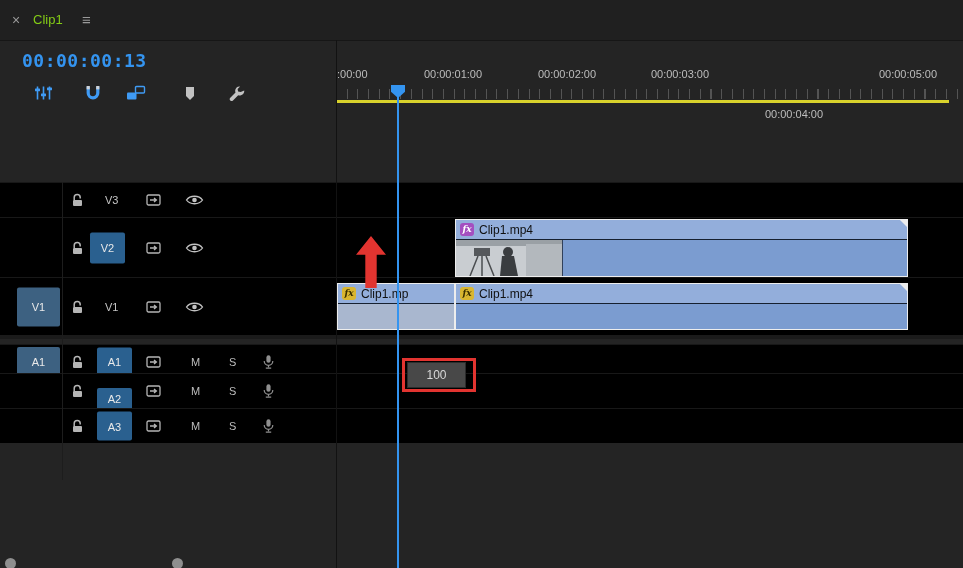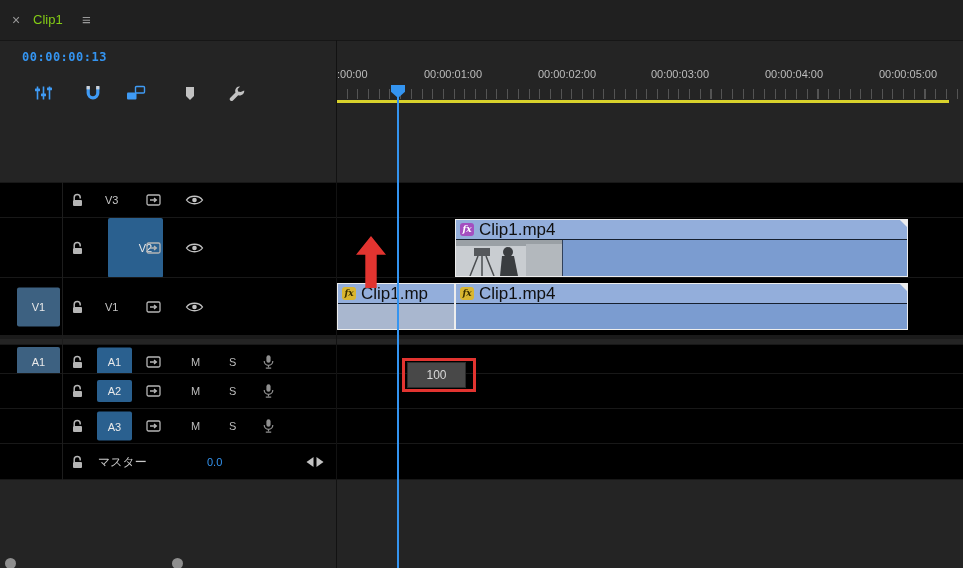--- a/index.html
+++ b/index.html
@@ -8,21 +8,21 @@
 
   
   .tabbar{position:absolute;left:0;top:0;width:963px;height:40px;background:#202020;
           border-bottom:1px solid #161616;}
   .tab-close{position:absolute;left:12px;top:12px;font-size:14px;color:#9a9a9a;cursor:default;}
   .tab-title{position:absolute;left:33px;top:12px;font-size:13px;color:#84cc16;}
   .tab-menu{position:absolute;left:82px;top:11px;font-size:15px;color:#9a9a9a;}
 
   
   .timecode{position:absolute;left:22px;top:50px;font-family:"DejaVu Sans Mono",monospace;
-            font-size:12px;font-weight:700;color:#3494f0;letter-spacing:.5px;}
+            font-size:18px;font-weight:700;color:#3494f0;letter-spacing:.5px;}
   .tbicon{position:absolute;top:84px;width:22px;height:18px;display:flex;align-items:center;justify-content:center;}
 
   .vdivider{position:absolute;left:336px;top:40px;width:1px;height:528px;background:#121212;z-index:7;}
   .patchline{position:absolute;left:62px;top:182px;width:1px;height:298px;background:#1d1d1d;z-index:3;}
 
   
   .rlabel{position:absolute;top:68px;font-size:11px;color:#bdbdbd;white-space:nowrap;}
   .rlabel.centered{transform:translateX(-50%);}
   .ticks{position:absolute;left:336px;right:0;top:89px;height:10px;
          background:repeating-linear-gradient(to right,#545454 0,#545454 1px,transparent 1px,transparent 10.7px);}
@@ -39,21 +39,21 @@
   .mslabel{font-size:11px;color:#bdbdbd;}
   .mastername{font-size:12px;color:#c9c9c9;white-space:nowrap;}
   .masterlevel{font-size:11px;color:#3494f0;}
 
   
   .clip{position:absolute;border:1px solid #ededed;box-sizing:border-box;z-index:4;}
   .cliptitle{position:absolute;left:0;right:0;top:0;height:20px;background:#93aedb;
              border-bottom:1px solid #16202f;display:flex;align-items:center;gap:5px;padding:0 4px;box-sizing:border-box;}
   .clipbody{position:absolute;left:0;right:0;top:20px;bottom:0;background:#7b9cd0;}
   .clipbody.pale{background:#a9b7cf;}
-  .cliplabel{font-size:17px;color:#101010;white-space:nowrap;overflow:hidden;}
+  .cliplabel{font-size:12px;color:#101010;white-space:nowrap;overflow:hidden;}
   .fxbadge{min-width:14px;height:13px;border-radius:3px;display:flex;align-items:center;justify-content:center;
            font-family:"DejaVu Serif",serif;font-style:italic;font-weight:700;font-size:9px;line-height:1;}
   .fx-yellow{background:#d9b630;color:#3a3000;}
   .fx-purple{background:#a44fc0;color:#ffffff;}
   .clipnotch{position:absolute;right:-1px;top:-1px;width:0;height:0;
              border-top:9px solid #ededed;border-left:9px solid transparent;z-index:5;}
   .thumb{position:absolute;left:0;top:20px;width:106px;height:36px;overflow:hidden;border-right:1px solid #30405a;}
 
   
   .ph-line{position:absolute;left:397px;top:85px;width:2px;height:483px;background:#3494f0;z-index:6;}
@@ -119,21 +119,21 @@
     <svg width="17" height="17" viewBox="0 0 17 17">
       <path d="M15.2 5.6 a4.4 4.4 0 0 1 -6 4.6 L4 15.4 a1.9 1.9 0 0 1 -2.7 -2.7 L6.5 7.5 a4.4 4.4 0 0 1 4.6 -6 L8.6 4 l.5 2.6 2.6 .5 z" fill="#c2c2c2"></path>
     </svg>
   </span>
 
   <div>
     <span class="rlabel" style="left:337px;">:00:00</span>
     <span class="rlabel centered" style="left:453px;">00:00:01:00</span>
     <span class="rlabel centered" style="left:567px;">00:00:02:00</span>
     <span class="rlabel centered" style="left:680px;">00:00:03:00</span>
-    <span class="rlabel centered" style="left:794px;">00:00:04:00</span>
+    <span class="rlabel centered" style="left:794px;margin-top:40px;">00:00:04:00</span>
     <span class="rlabel centered" style="left:908px;">00:00:05:00</span>
     <div class="ticks"></div>
   </div>
   <div class="workarea"></div>
 
   <div class="trow" style="top:182px;height:35px;">
     <span class="cell" style="left:71px;">
       <svg width="13" height="14" viewBox="0 0 13 14">
           <path d="M3.2 7 V4.6 a3 3 0 0 1 6 0 V5.6" fill="none" stroke="#b5b5b5" stroke-width="1.5"></path>
           <rect x="2" y="7" width="9" height="6" rx="1" fill="#b5b5b5"></rect>
@@ -154,21 +154,21 @@
     </span>
   </div>
 
   <div class="trow" style="top:217px;height:60px;">
     <span class="cell" style="left:71px;">
       <svg width="13" height="14" viewBox="0 0 13 14">
           <path d="M3.2 7 V4.6 a3 3 0 0 1 6 0 V5.6" fill="none" stroke="#b5b5b5" stroke-width="1.5"></path>
           <rect x="2" y="7" width="9" height="6" rx="1" fill="#b5b5b5"></rect>
         </svg>
     </span>
-    <span class="cell namebox" style="left:108px;height:60px;padding-left:20px;">V2</span>
+    <span class="cell namebox" style="left:90px;height:31px;">V2</span>
     <span class="cell" style="left:146px;">
       <svg width="16" height="13" viewBox="0 0 16 13">
           <rect x="1" y="1.5" width="13" height="10" rx="1.5" fill="none" stroke="#b5b5b5" stroke-width="1.3"></rect>
           <path d="M4 6.5 h6 M8 4.5 l2.4 2 -2.4 2" fill="none" stroke="#b5b5b5" stroke-width="1.3"></path>
         </svg>
     </span>
     <span class="cell" style="left:185px;">
       <svg width="19" height="12" viewBox="0 0 19 12">
           <path d="M1.5 6 C5 1 14 1 17.5 6 C14 11 5 11 1.5 6 Z" fill="none" stroke="#c2c2c2" stroke-width="1.3"></path>
           <circle cx="9.5" cy="6" r="2.3" fill="#c2c2c2"></circle>
@@ -228,21 +228,21 @@
     </span>
   </div>
 
   <div class="trow" style="top:373px;height:35px;">
     <span class="cell" style="left:71px;">
       <svg width="13" height="14" viewBox="0 0 13 14">
           <path d="M3.2 7 V4.6 a3 3 0 0 1 6 0 V5.6" fill="none" stroke="#b5b5b5" stroke-width="1.5"></path>
           <rect x="2" y="7" width="9" height="6" rx="1" fill="#b5b5b5"></rect>
         </svg>
     </span>
-    <span class="cell namebox" style="left:97px;height:22px;">A2</span>
+    <span class="cell namebox" style="left:97px;height:22px;margin-top:8px;">A2</span>
     <span class="cell" style="left:146px;">
       <svg width="16" height="13" viewBox="0 0 16 13">
           <rect x="1" y="1.5" width="13" height="10" rx="1.5" fill="none" stroke="#b5b5b5" stroke-width="1.3"></rect>
           <path d="M4 6.5 h6 M8 4.5 l2.4 2 -2.4 2" fill="none" stroke="#b5b5b5" stroke-width="1.3"></path>
         </svg>
     </span>
     <span class="cell mslabel" style="left:191px;">M</span>
     <span class="cell mslabel" style="left:229px;">S</span>
     <span class="cell" style="left:263px;">
       <svg width="11" height="15" viewBox="0 0 11 15">
@@ -273,36 +273,20 @@
     <span class="cell" style="left:263px;">
       <svg width="11" height="15" viewBox="0 0 11 15">
           <rect x="3.4" y="0.8" width="4.2" height="7.5" rx="2.1" fill="#8f8f8f"></rect>
           <path d="M1.2 6.5 a4.3 4.3 0 0 0 8.6 0" fill="none" stroke="#8f8f8f" stroke-width="1.2"></path>
           <line x1="5.5" y1="11" x2="5.5" y2="13" stroke="#8f8f8f" stroke-width="1.2"></line>
           <line x1="2.8" y1="13.6" x2="8.2" y2="13.6" stroke="#8f8f8f" stroke-width="1.2"></line>
         </svg>
     </span>
   </div>
 
-  <div class="trow trow-master" style="top:443px;height:37px;">
-    <span class="cell" style="left:71px;">
-      <svg width="13" height="14" viewBox="0 0 13 14">
-          <path d="M3.2 7 V4.6 a3 3 0 0 1 6 0 V5.6" fill="none" stroke="#b5b5b5" stroke-width="1.5"></path>
-          <rect x="2" y="7" width="9" height="6" rx="1" fill="#b5b5b5"></rect>
-        </svg>
-    </span>
-    <span class="cell mastername" style="left:98px;">マスター</span>
-    <span class="cell masterlevel" style="left:207px;">0.0</span>
-    <span class="cell" style="left:306px;">
-      <svg width="18" height="10" viewBox="0 0 18 10">
-          <polygon points="7.5,0 7.5,10 0.5,5" fill="#c2c2c2"></polygon>
-          <polygon points="10.5,0 10.5,10 17.5,5" fill="#c2c2c2"></polygon>
-        </svg>
-    </span>
-  </div>
 
   <div class="patchline"></div>
   <div class="vdivider"></div>
 
   <div class="clip" style="left:455px;top:219px;width:453px;height:58px;">
     <div class="cliptitle">
       <span class="fxbadge fx-purple">fx</span>
       <span class="cliplabel">Clip1.mp4</span>
     </div>
     <div class="clipbody"></div>

